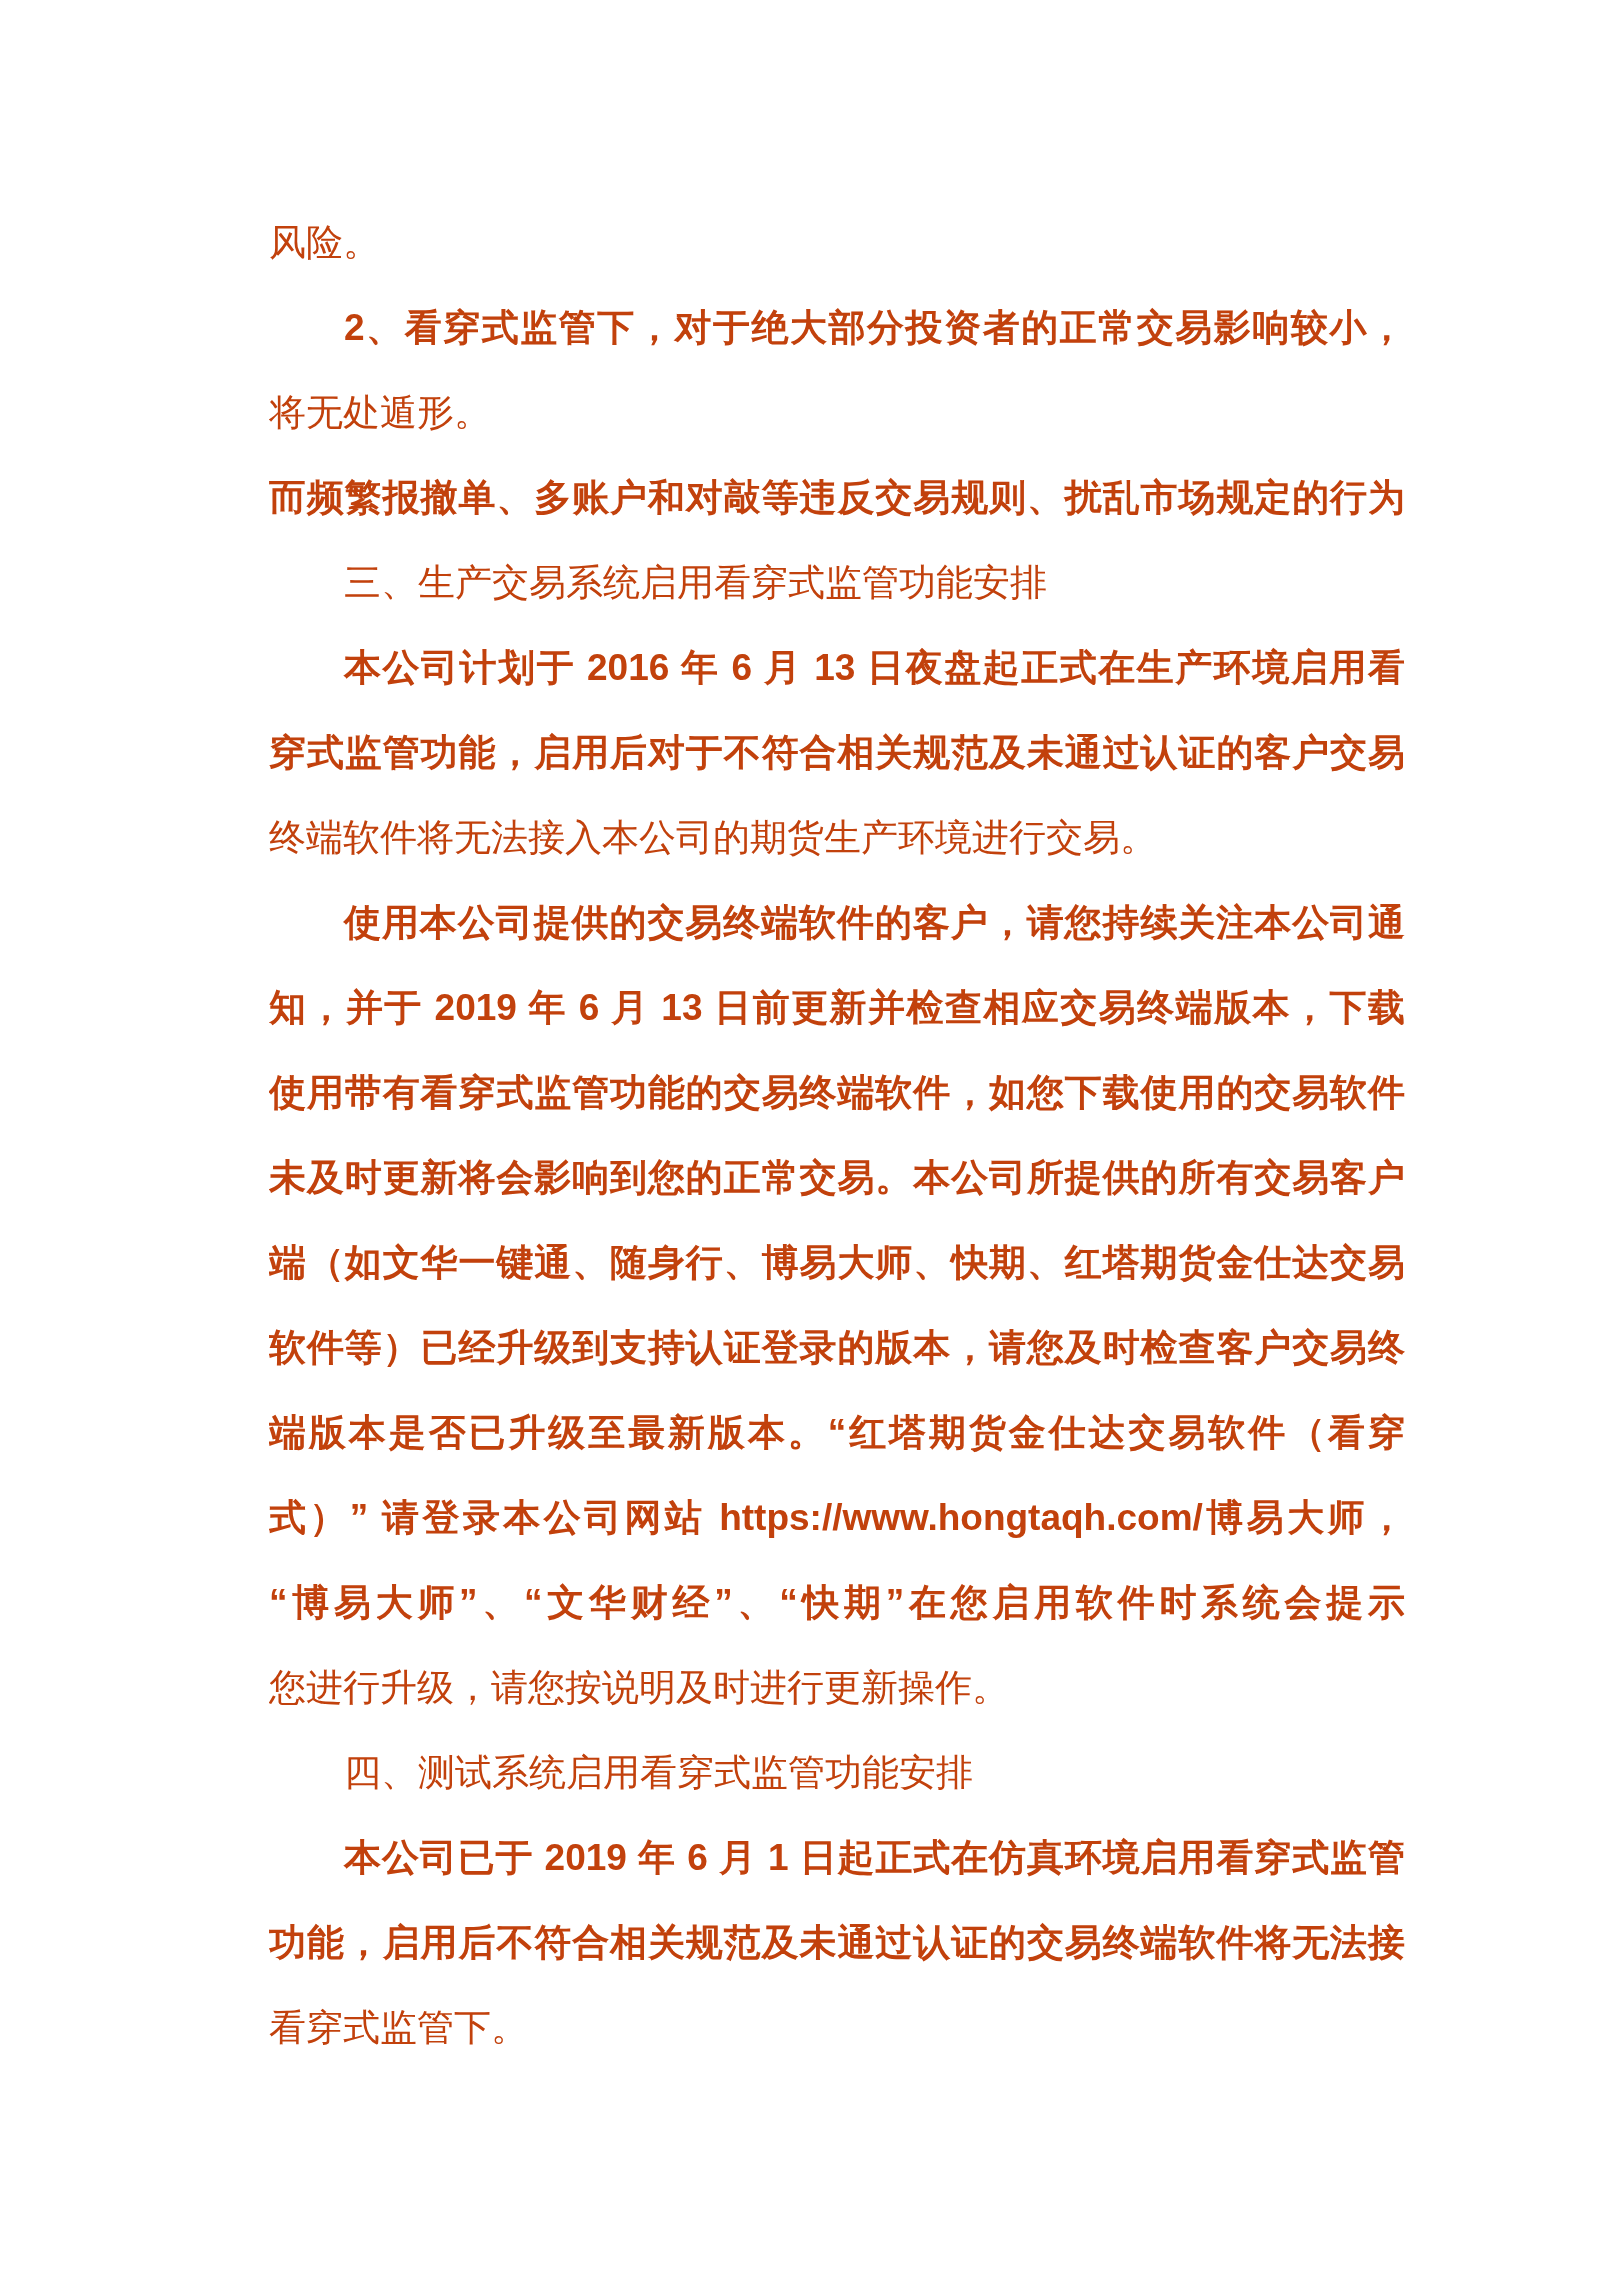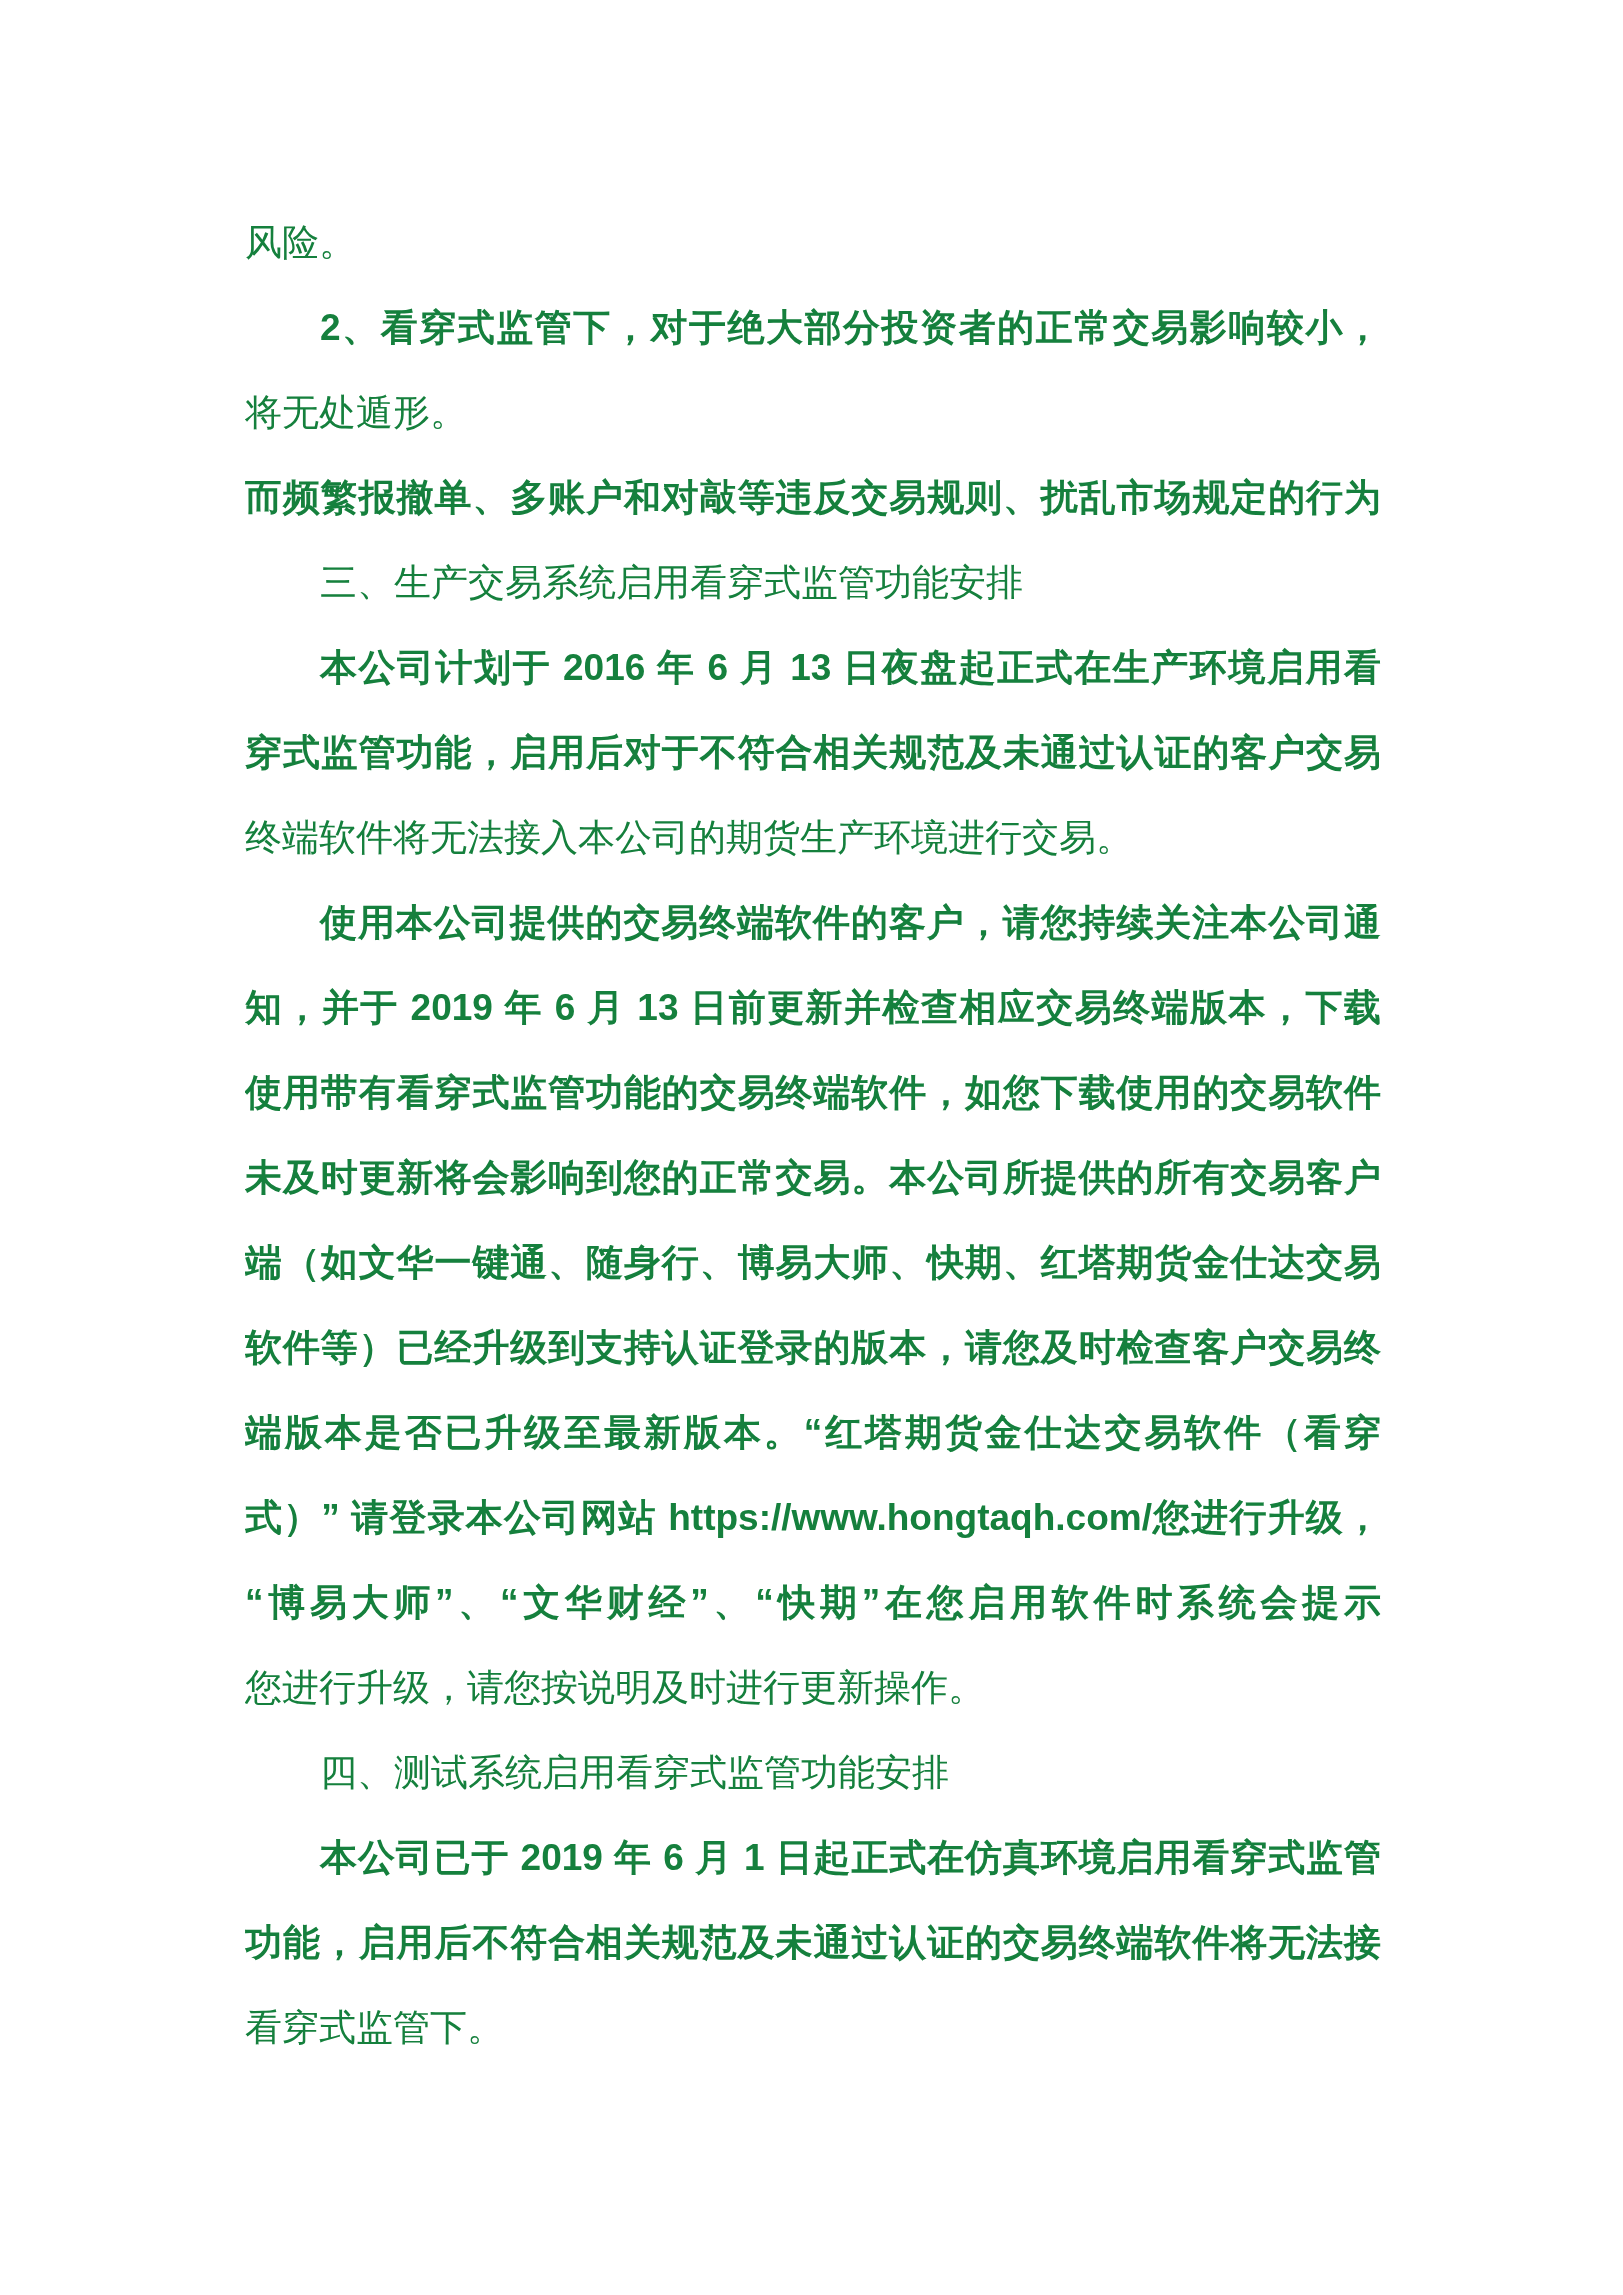--- a/index.html
+++ b/index.html
@@ -47,37 +47,37 @@
     font-weight: bold;
   }
   .doc-line.indent {
     text-indent: 75px;
   }
 </style>
 </head>
 <body style="background: rgb(255, 255, 255);">
 
 <div class="page">
-  <div class="doc-content" id="doc-content" style="color: #15803d;">
+  <div class="doc-content" id="doc-content" style="color: #c2410c; margin-left: 24px;">
       <div class="doc-line">风险。</div>
       <div class="doc-line indent justify">2、看穿式监管下，对于绝大部分投资者的正常交易影响较小，</div>
       <div class="doc-line">将无处遁形。</div>
       <div class="doc-line justify">而频繁报撤单、多账户和对敲等违反交易规则、扰乱市场规定的行为</div>
       <div class="doc-line indent">三、生产交易系统启用看穿式监管功能安排</div>
       <div class="doc-line indent justify">本公司计划于 2016 年 6 月 13 日夜盘起正式在生产环境启用看</div>
       <div class="doc-line justify">穿式监管功能，启用后对于不符合相关规范及未通过认证的客户交易</div>
       <div class="doc-line">终端软件将无法接入本公司的期货生产环境进行交易。</div>
       <div class="doc-line indent justify">使用本公司提供的交易终端软件的客户，请您持续关注本公司通</div>
       <div class="doc-line justify">知，并于 2019 年 6 月 13 日前更新并检查相应交易终端版本，下载</div>
       <div class="doc-line justify">使用带有看穿式监管功能的交易终端软件，如您下载使用的交易软件</div>
       <div class="doc-line justify">未及时更新将会影响到您的正常交易。本公司所提供的所有交易客户</div>
       <div class="doc-line justify">端（如文华一键通、随身行、博易大师、快期、红塔期货金仕达交易</div>
       <div class="doc-line justify">软件等）已经升级到支持认证登录的版本，请您及时检查客户交易终</div>
       <div class="doc-line justify">端版本是否已升级至最新版本。“红塔期货金仕达交易软件（看穿</div>
-      <div class="doc-line justify">式）” 请登录本公司网站 https://www.hongtaqh.com/您进行升级，</div>
+      <div class="doc-line justify">式）” 请登录本公司网站 https://www.hongtaqh.com/博易大师，</div>
       <div class="doc-line justify">“博易大师”、“文华财经”、“快期”在您启用软件时系统会提示</div>
       <div class="doc-line">您进行升级，请您按说明及时进行更新操作。</div>
       <div class="doc-line indent">四、测试系统启用看穿式监管功能安排</div>
       <div class="doc-line indent justify">本公司已于 2019 年 6 月 1 日起正式在仿真环境启用看穿式监管</div>
       <div class="doc-line justify">功能，启用后不符合相关规范及未通过认证的交易终端软件将无法接</div>
       <div class="doc-line">看穿式监管下。</div>
     </div>
 </div>
 
 

